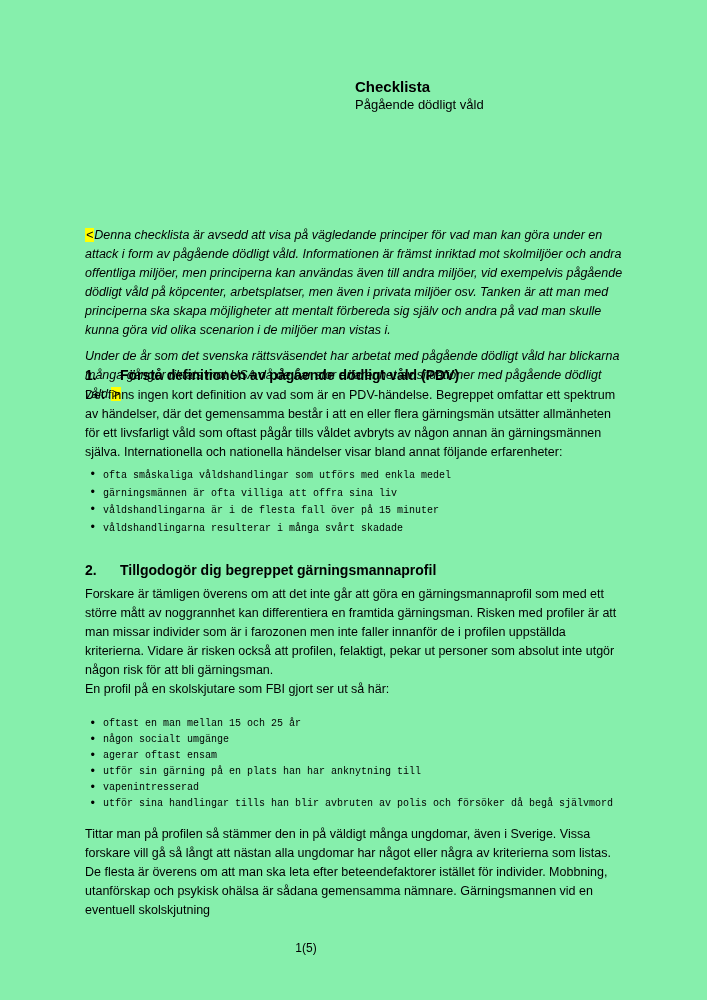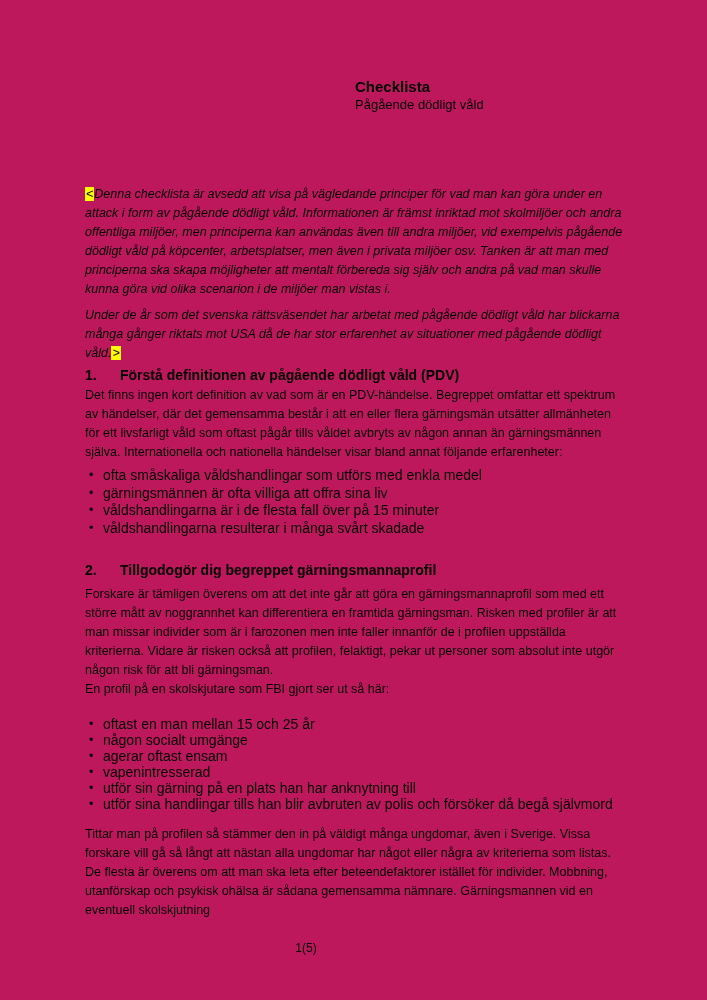--- a/index.html
+++ b/index.html
@@ -2,37 +2,37 @@
 <html lang="sv"><head>
 <meta charset="utf-8">
 <style>
   html, body { margin: 0; padding: 0; background: #ffffff; }
   body {
     width: 707px; height: 1000px; overflow: hidden;
     font-family: "Liberation Sans", sans-serif;
     color: #000000;
     -webkit-font-smoothing: antialiased;
   }
-  .page { position: relative; width: 707px; height: 1000px; background: #be185d; }
+  .page { position: relative; width: 707px; height: 1000px; background: #86efac; }
 
   .abs { position: absolute; left: 85px; width: 540px; margin: 0; }
 
   .title-block { position: absolute; left: 355px; top: 78px; width: 300px; }
   .doc-title { margin: 0; font-size: 15px; line-height: 18px; font-weight: bold; }
   .doc-subtitle { margin: 0; font-size: 13px; line-height: 18px; font-weight: normal; }
 
   .body { font-size: 12.5px; line-height: 19px; }
-  .italic { font-style: italic; }
+  .italic { font-style: italic; margin-top: 41px; }
 
   .hl { padding: 0 1px; }
 
   .heading { font-size: 14px; line-height: 20px; font-weight: bold; display: flex; }
   .h-num { display: inline-block; width: 35px; flex: 0 0 35px; }
 
-  ul.bullets { list-style: none; padding: 0; font-size: 14px; }
+  ul.bullets { list-style: none; padding: 0; font-size: 10px; font-family: Liberation Mono, monospace; }
   ul.bullets li { position: relative; padding-left: 18px; }
   ul.bullets li::before {
     content: "\2022";
     position: absolute; left: 4px; top: 0;
     font-size: 12.5px;
   }
   .bullets-1 { line-height: 17.5px; }
   .bullets-2 { line-height: 16px; }
 
   .footer {
@@ -74,22 +74,22 @@
   </h2>
 
   <p class="abs body" style="top:585px">Forskare är tämligen överens om att det inte går att göra en gärningsmannaprofil som med ett större mått av noggrannhet kan differentiera en framtida gärningsman. Risken med profiler är att man missar individer som är i farozonen men inte faller innanför de i profilen uppställda kriterierna. Vidare är risken också att profilen, felaktigt, pekar ut personer som absolut inte utgör någon risk för att bli gärningsman.</p>
 
   <p class="abs body" style="top:680px">En profil på en skolskjutare som FBI gjort ser ut så här:</p>
 
   <ul class="abs bullets bullets-2" style="top:716px">
     <li>oftast en man mellan 15 och 25 år</li>
     <li>någon socialt umgänge</li>
     <li>agerar oftast ensam</li>
+    <li>utför sin gärning på en plats han har anknytning till</li>
     <li>vapenintresserad</li>
-    <li>utför sin gärning på en plats han har anknytning till</li>
     <li>utför sina handlingar tills han blir avbruten av polis och försöker då begå självmord</li>
   </ul>
 
   <p class="abs body" style="top:825px">Tittar man på profilen så stämmer den in på väldigt många ungdomar, även i Sverige. Vissa forskare vill gå så långt att nästan alla ungdomar har något eller några av kriterierna som listas.  De flesta är överens om att man ska leta efter beteendefaktorer istället för individer. Mobbning, utanförskap och psykisk ohälsa är sådana gemensamma nämnare. Gärningsmannen vid en eventuell skolskjutning</p>
 
   <div class="footer">1(5)</div>
 
 </div>
 
 </body></html>

